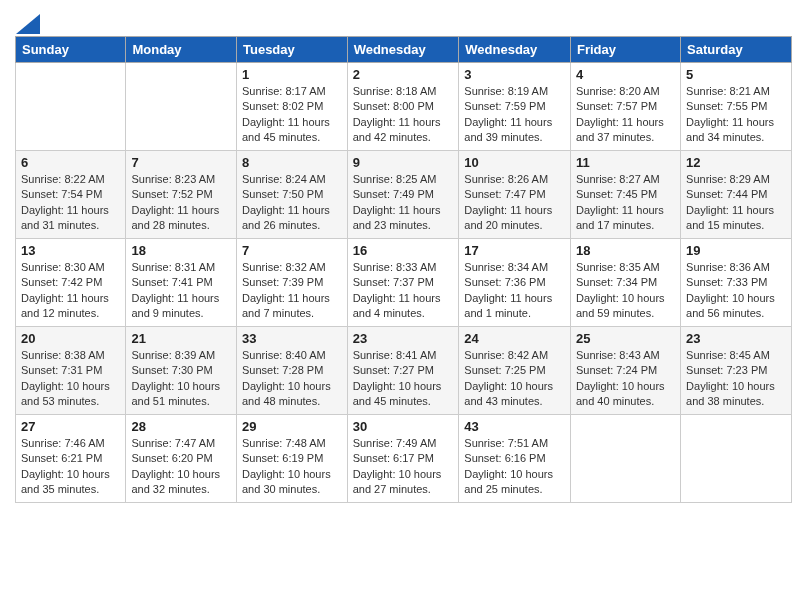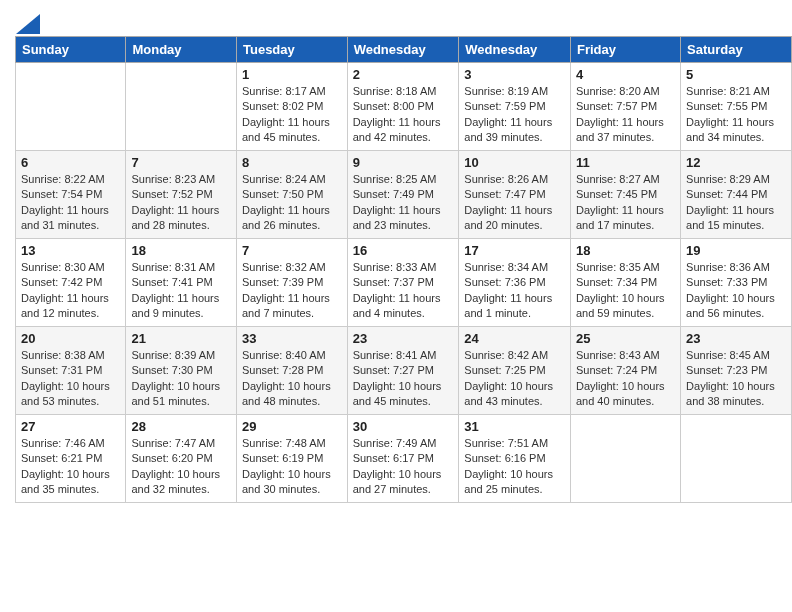--- a/index.html
+++ b/index.html
@@ -259,21 +259,21 @@
           </td>
           <td>
             <span class="day-number">29</span>
             <div class="day-info">Sunrise: 7:48 AM<br>Sunset: 6:19 PM<br>Daylight: 10 hours and 30 minutes.</div>
           </td>
           <td>
             <span class="day-number">30</span>
             <div class="day-info">Sunrise: 7:49 AM<br>Sunset: 6:17 PM<br>Daylight: 10 hours and 27 minutes.</div>
           </td>
           <td>
-            <span class="day-number">31</span>
+            <span class="day-number">43</span>
             <div class="day-info">Sunrise: 7:51 AM<br>Sunset: 6:16 PM<br>Daylight: 10 hours and 25 minutes.</div>
           </td>
           <td class="empty-cell"></td>
           <td class="empty-cell"></td>
         </tr>
       </tbody>
   </table>
 </div>
 
 </body></html>

